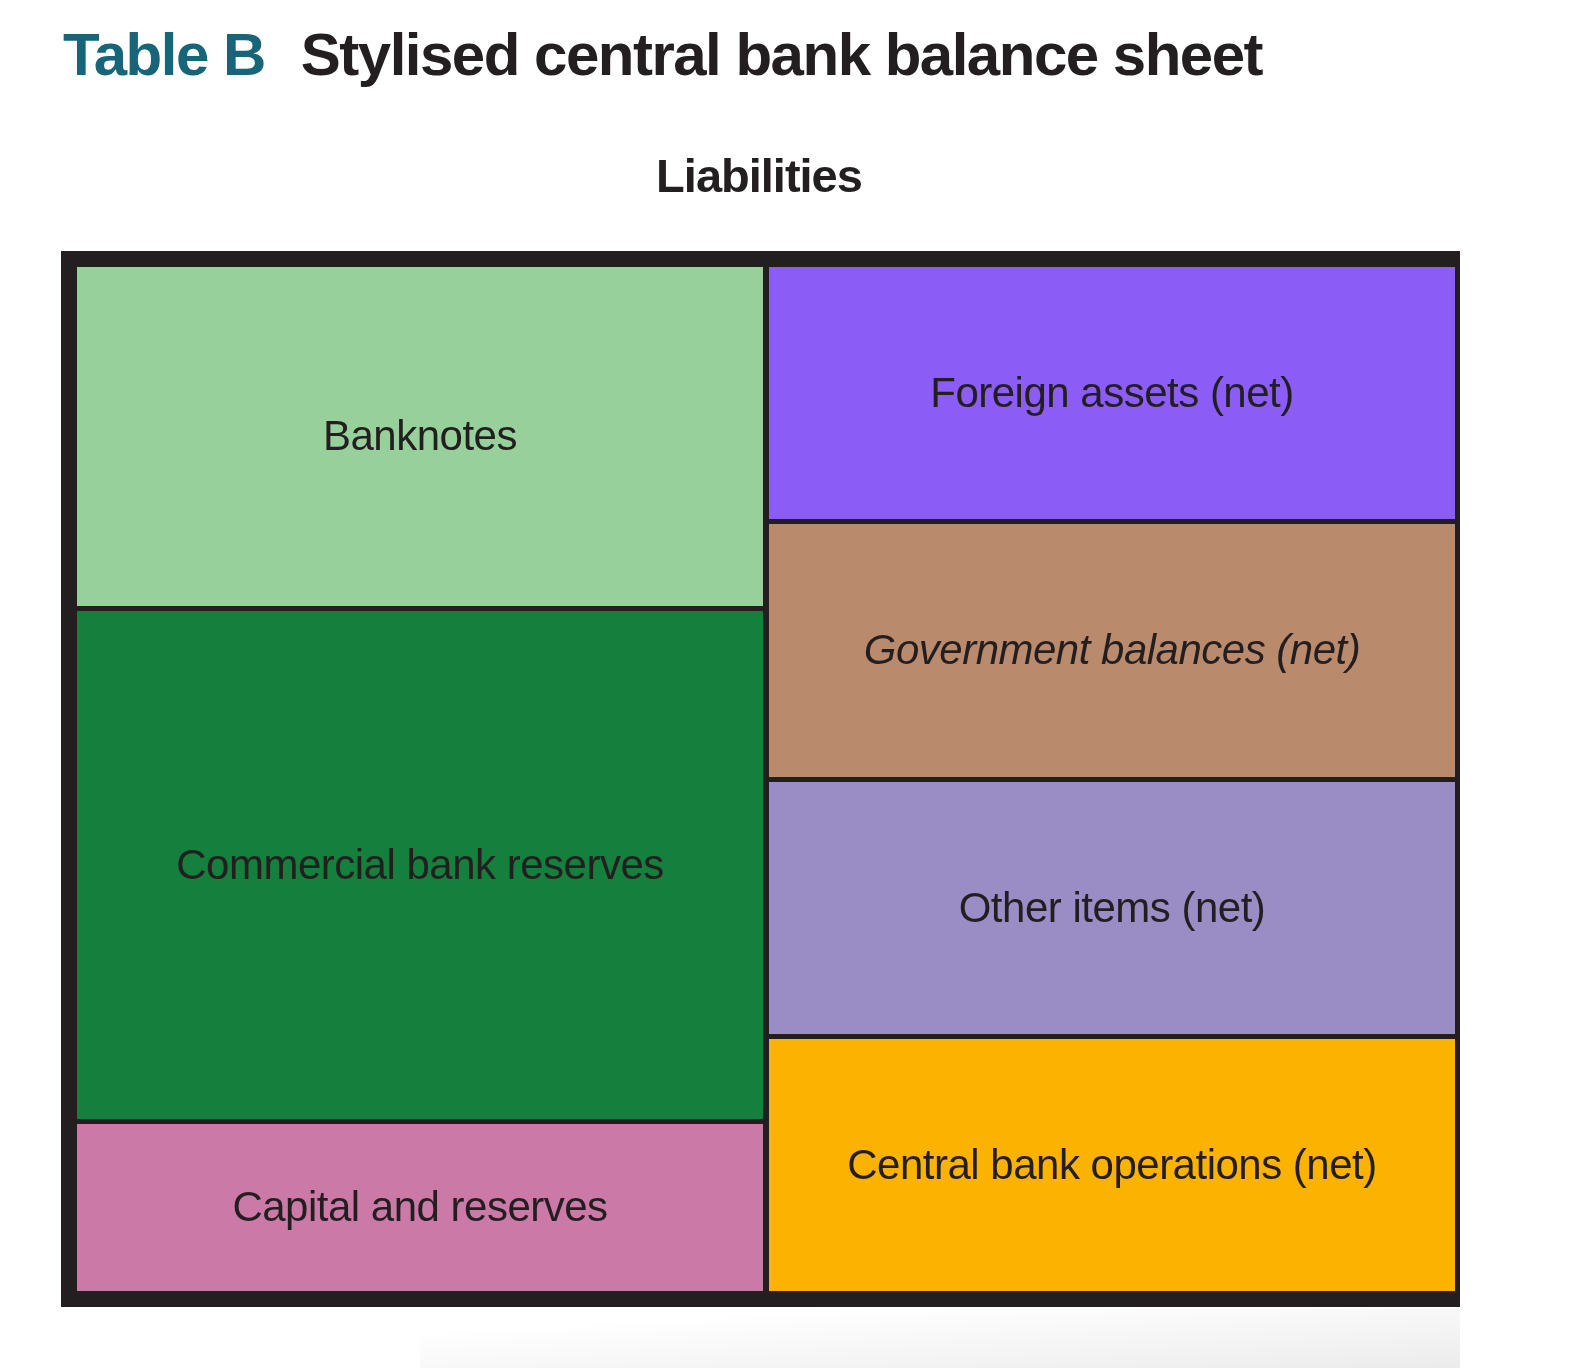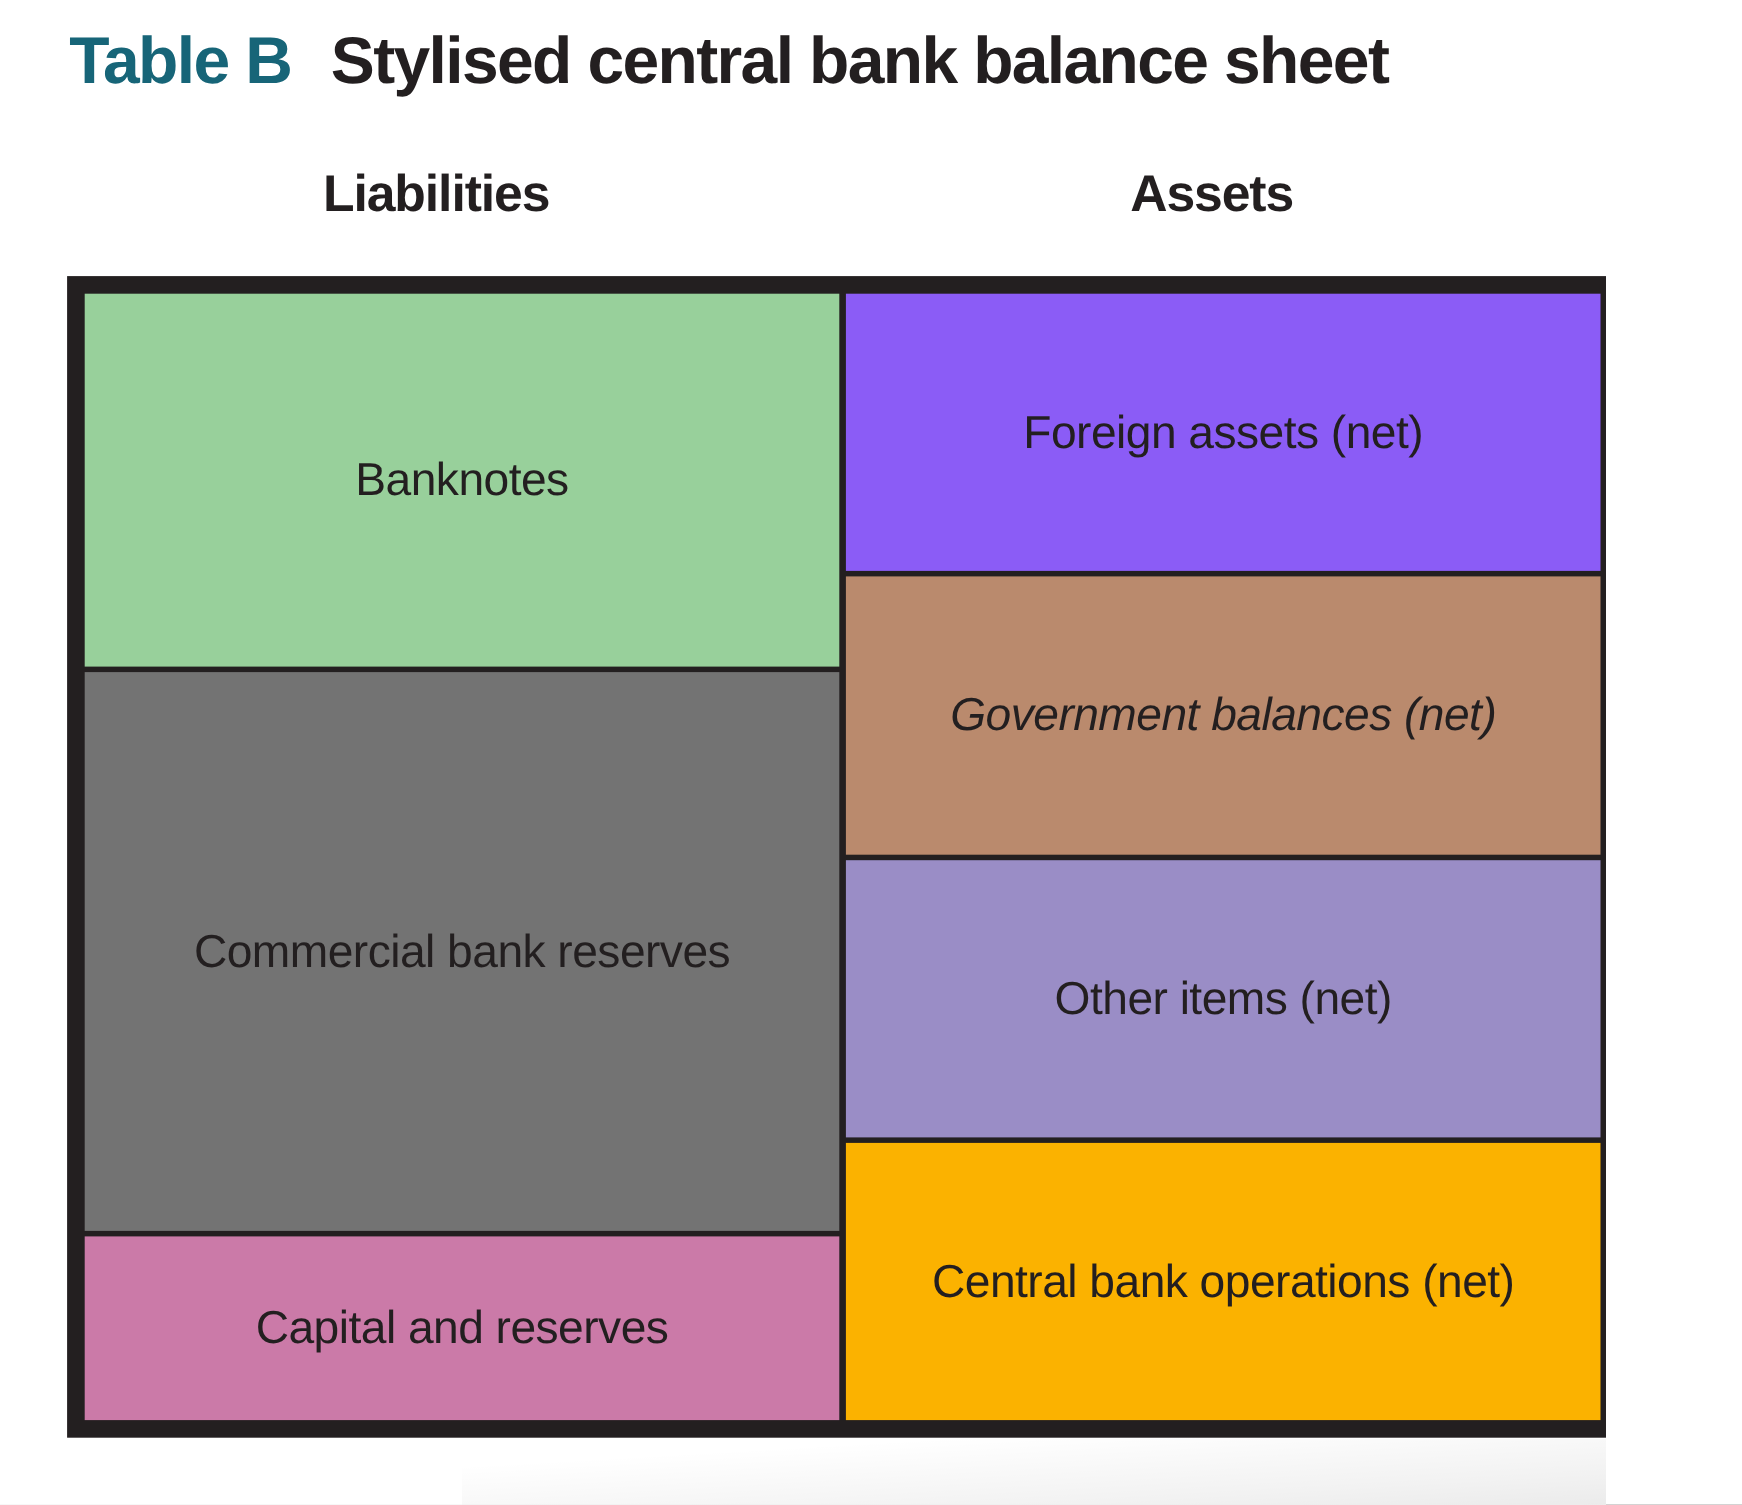--- a/index.html
+++ b/index.html
@@ -11,21 +11,21 @@
     color:#231f20;
     overflow:hidden;
   }
   .title{
     position:absolute;left:63px;top:20px;
     font-size:60px;font-weight:bold;letter-spacing:-1.5px;
     white-space:nowrap;line-height:1.15;
   }
   .title-accent{margin-right:36px;}
   .headers{
-    position:absolute;left:44px;top:148px;width:1410px;
+    position:absolute;left:54px;top:148px;width:1410px;
     display:flex;
     align-items:center;
   }
   .header{
     flex:1;text-align:center;
     font-size:47px;font-weight:bold;letter-spacing:-1px;
   }
   .sheet{
     position:absolute;left:61px;top:251px;
     width:1410px;height:1056px;
@@ -58,30 +58,29 @@
 <body>
 
 <div class="page">
 
   <div class="title">
     <span class="title-accent" style="color: rgb(23, 101, 120);">Table B</span><span>Stylised central bank balance sheet</span>
   </div>
 
   <div class="headers">
     <div class="header">Liabilities</div>
-    <div class="header">Assets</div>
   </div>
 
   <div class="sheet">
 
     <div class="col">
       <div class="block" style="background-color: rgb(152, 208, 155); flex-grow: 33.4;">
         <span class="block-label">Banknotes</span>
       </div>
-      <div class="block" style="background-color: #737373; flex-grow: 50.1;">
+      <div class="block" style="background-color: #15803d; flex-grow: 50.1;">
         <span class="block-label">Commercial bank reserves</span>
       </div>
       <div class="block" style="background-color: rgb(203, 122, 168); flex-grow: 16.5;">
         <span class="block-label">Capital and reserves</span>
       </div>
     </div>
 
     <div class="col">
       <div class="block" style="background-color: #8b5cf6; flex-grow: 25;">
         <span class="block-label">Foreign assets (net)</span>

